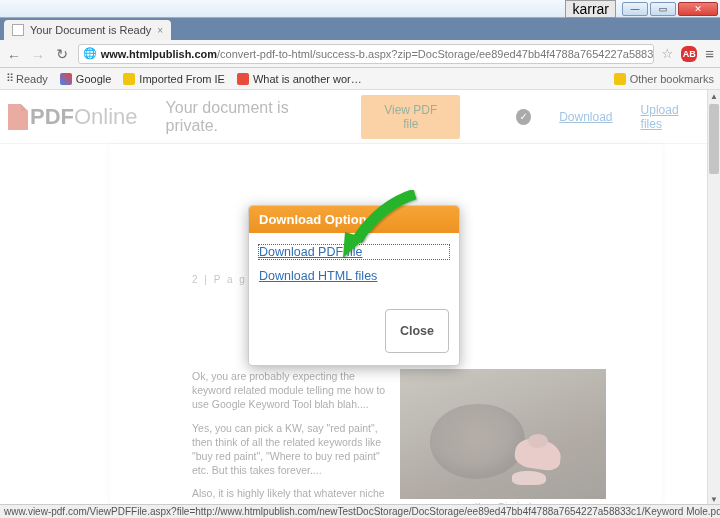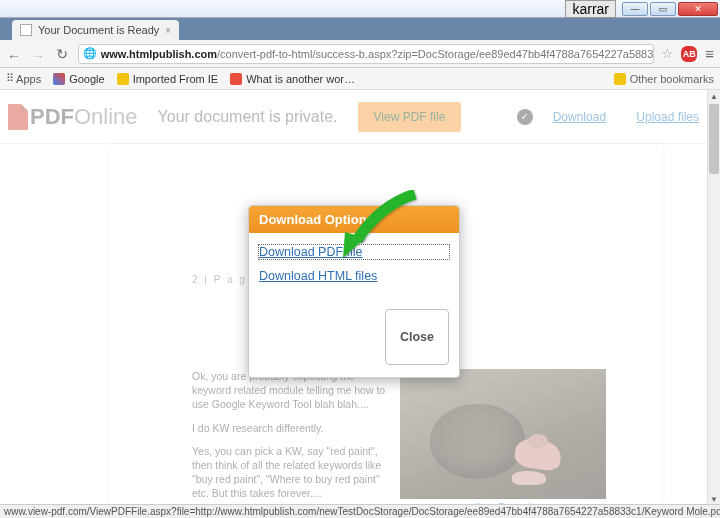--- a/index.html
+++ b/index.html
@@ -6,21 +6,21 @@
   body { width:720px; height:518px; overflow:hidden; background:#fff; position:relative; }
 
   
   .win-title { height:18px; background:linear-gradient(#f5f9fe,#e1ebf6); border-bottom:1px solid #aab; display:flex; align-items:center; font-size:10px; }
   .win-title .spacer { flex:1; }
   .user-badge { background:#e8e8e8; border:1px solid #999; padding:0 6px; font-size:14px; margin-right:6px; }
   .win-btn { width:26px; height:14px; margin-right:2px; display:flex; align-items:center; justify-content:center; font-size:9px; border:1px solid #7a99bd; border-radius:2px; background:linear-gradient(#eaf3fb,#c7dbf0); color:#333;}
   .win-btn.close { background:linear-gradient(#f07b73,#d9443a); color:#fff; border-color:#a33; width:40px;}
 
   
-  .tab-strip { height:22px; background:#6a87a9; display:flex; align-items:flex-end; padding-left:12px;}
+  .tab-strip { height:22px; background:#6a87a9; display:flex; align-items:flex-end; padding-left:4px;}
   .tab { background:#f2f2f2; height:20px; border-radius:4px 4px 0 0; display:flex; align-items:center; padding:0 8px; font-size:11px; color:#444; min-width:160px; gap:6px;}
   .tab .page-ico { width:12px; height:12px; border:1px solid #aaa; background:#fff;}
   .tab .x { margin-left:auto; color:#888; font-size:10px;}
 
   
   .toolbar { height:28px; background:#f5f5f5; border-bottom:1px solid #ccc; display:flex; align-items:center; padding:0 6px; gap:8px;}
   .nav-ico { width:16px; height:16px; display:flex; align-items:center; justify-content:center; color:#6b6b6b; font-size:14px;}
   .omnibox { flex:1; height:20px; border:1px solid #ccc; border-radius:3px; background:#fff; display:flex; align-items:center; padding:0 4px; font-size:11px; color:#333; overflow:hidden;}
   .omnibox .globe { margin-right:4px; font-size:11px; color:#888;}
   .omnibox .bold { font-weight:600; color:#222;}
@@ -37,21 +37,21 @@
   .bm-ico.g { background:linear-gradient(45deg,#4285F4,#EA4335);}
   .bm-ico.y { background:#f1c40f;}
   .bm-ico.h { background:#e74c3c;}
   .bm-spacer { flex:1;}
   .bm-folder { color:#666; display:flex; align-items:center; gap:4px;}
 
   
   .viewport { position:absolute; left:0; right:13px; top:90px; bottom:12px; background:#fff;}
   .page-overlay { position:absolute; inset:0; background:rgba(255,255,255,0.55); z-index:3;}
 
-  .header { height:54px; border-bottom:1px solid #e5e5e5; display:flex; align-items:center; padding:0 8px; gap:20px;}
+  .header { height:54px; border-bottom:1px solid #e5e5e5; display:flex; align-items:center; padding:0 8px; gap:28px;}
   .logo { font-size:22px; color:#888; display:flex; align-items:center;}
   .logo .pdf { font-weight:700; color:#555;}
   .logo .doc-ico { width:20px; height:26px; background:#CE4631; margin-right:2px; position:relative;}
   .logo .doc-ico:before { content:""; position:absolute; top:0; right:0; border-top:7px solid #fff; border-left:7px solid #b53a27;}
   .priv { font-size:16px; color:#666;}
   .view-btn { background:#f39c3a; color:#14532d; border:none; padding:8px 16px; font-size:12px; border-radius:2px;}
   .dl-ico { width:16px; height:16px; border-radius:50%; background:#444; color:#fff; font-size:10px; display:flex; align-items:center; justify-content:center;}
   .link { color:#2e7bbd; font-size:12px; text-decoration:underline;}
   .upload { margin-left:auto; color:#2e7bbd; font-size:12px; text-decoration:underline;}
 
@@ -66,21 +66,21 @@
   .paw { position:absolute; left:112px; top:102px; width:34px; height:14px; background:#c79892; border-radius:40% 50% 30% 30%;}
   .keep { position:absolute; top:357px; left:365px; font-size:9px; color:#2e7bbd;}
 
   
   .modal { position:absolute; z-index:5; left:248px; top:205px; width:212px; background:#fff; border:1px solid #ccc; border-radius:4px; box-shadow:0 3px 14px rgba(0,0,0,0.3);}
   .modal-head { background:linear-gradient(#f6a536,#ee9222); color:#fff; font-size:13px; font-weight:600; padding:6px 10px; border-radius:4px 4px 0 0;}
   .modal-body { padding:12px 10px 8px;}
   .modal-body a { display:block; color:#2e6fb5; font-size:12.5px; text-decoration:underline; margin-bottom:10px;}
   .modal-body a.sel { outline:1px dotted #666;}
   .modal-foot { padding:8px 10px 12px; text-align:right;}
-  .close-btn { background:#fff; border:1px solid #bfbfbf; border-radius:4px; padding:20px 14px; font-size:12.5px; color:#555; font-weight:600;}
+  .close-btn { background:#fff; border:1px solid #bfbfbf; border-radius:4px; padding:14px 14px; font-size:12.5px; color:#555; font-weight:600;}
 
   
   .arrow { position:absolute; z-index:6; left:335px; top:190px; width:90px; height:70px; pointer-events:none;}
 
   
   .vscroll { position:absolute; right:0; top:90px; bottom:12px; width:13px; background:#f0f0f0; border-left:1px solid #ddd; z-index:2;}
   .vscroll .thumb { position:absolute; left:1px; right:1px; top:14px; height:70px; background:#c4c4c4; border-radius:2px;}
   .vscroll .arr { position:absolute; left:0; right:0; height:13px; font-size:8px; color:#666; text-align:center; line-height:13px;}
   .vscroll .up { top:0;} .vscroll .dn { bottom:0;}
 
@@ -116,21 +116,21 @@
       <span class="rest">/convert-pdf-to-html/success-b.aspx?zip=DocStorage/ee89ed47bb4f4788a7654227a58833</span>
   </div>
   <div class="star">☆</div>
   <div class="adp">AB</div>
   <div class="menu-ico">≡</div>
 </div>
 
 <div class="bm-bar">
   <div class="bm-item bm-apps">
       <span style="letter-spacing:-2px">⠿</span> 
-      <span>Apps</span>
+      <span>Ready</span>
     </div>
   <div class="bm-item">
       <span class="bm-ico g"></span>
       <span>Google</span>
     </div>
   <div class="bm-item">
       <span class="bm-ico y"></span>
       <span>Imported From IE</span>
     </div>
   <div class="bm-item">
@@ -157,21 +157,20 @@
     <div style="flex:.6"></div>
     <span class="dl-ico">✓</span>
     <a class="link">Download</a>
     <a class="upload">Upload files</a>
   </div>
 
   <div class="doc-wrap">
     <div class="page-num">2 | P a g e</div>
     <div class="doc-text">
       <p>Ok, you are probably expecting the keyword related module telling me how to use Google Keyword Tool blah blah....</p>
-      <p>I do KW research differently.</p>
       <p>Yes, you can pick a KW, say "red paint", then think of all the related keywords like "buy red paint", "Where to buy red paint" etc. But this takes forever....</p>
       <p>Also, it is highly likely that whatever niche</p>
     </div>
     <div class="doc-img">
       <div class="snout"></div>
       <div class="paw"></div>
     </div>
     <div class="keep">Keep Digging!</div>
   </div>
 

